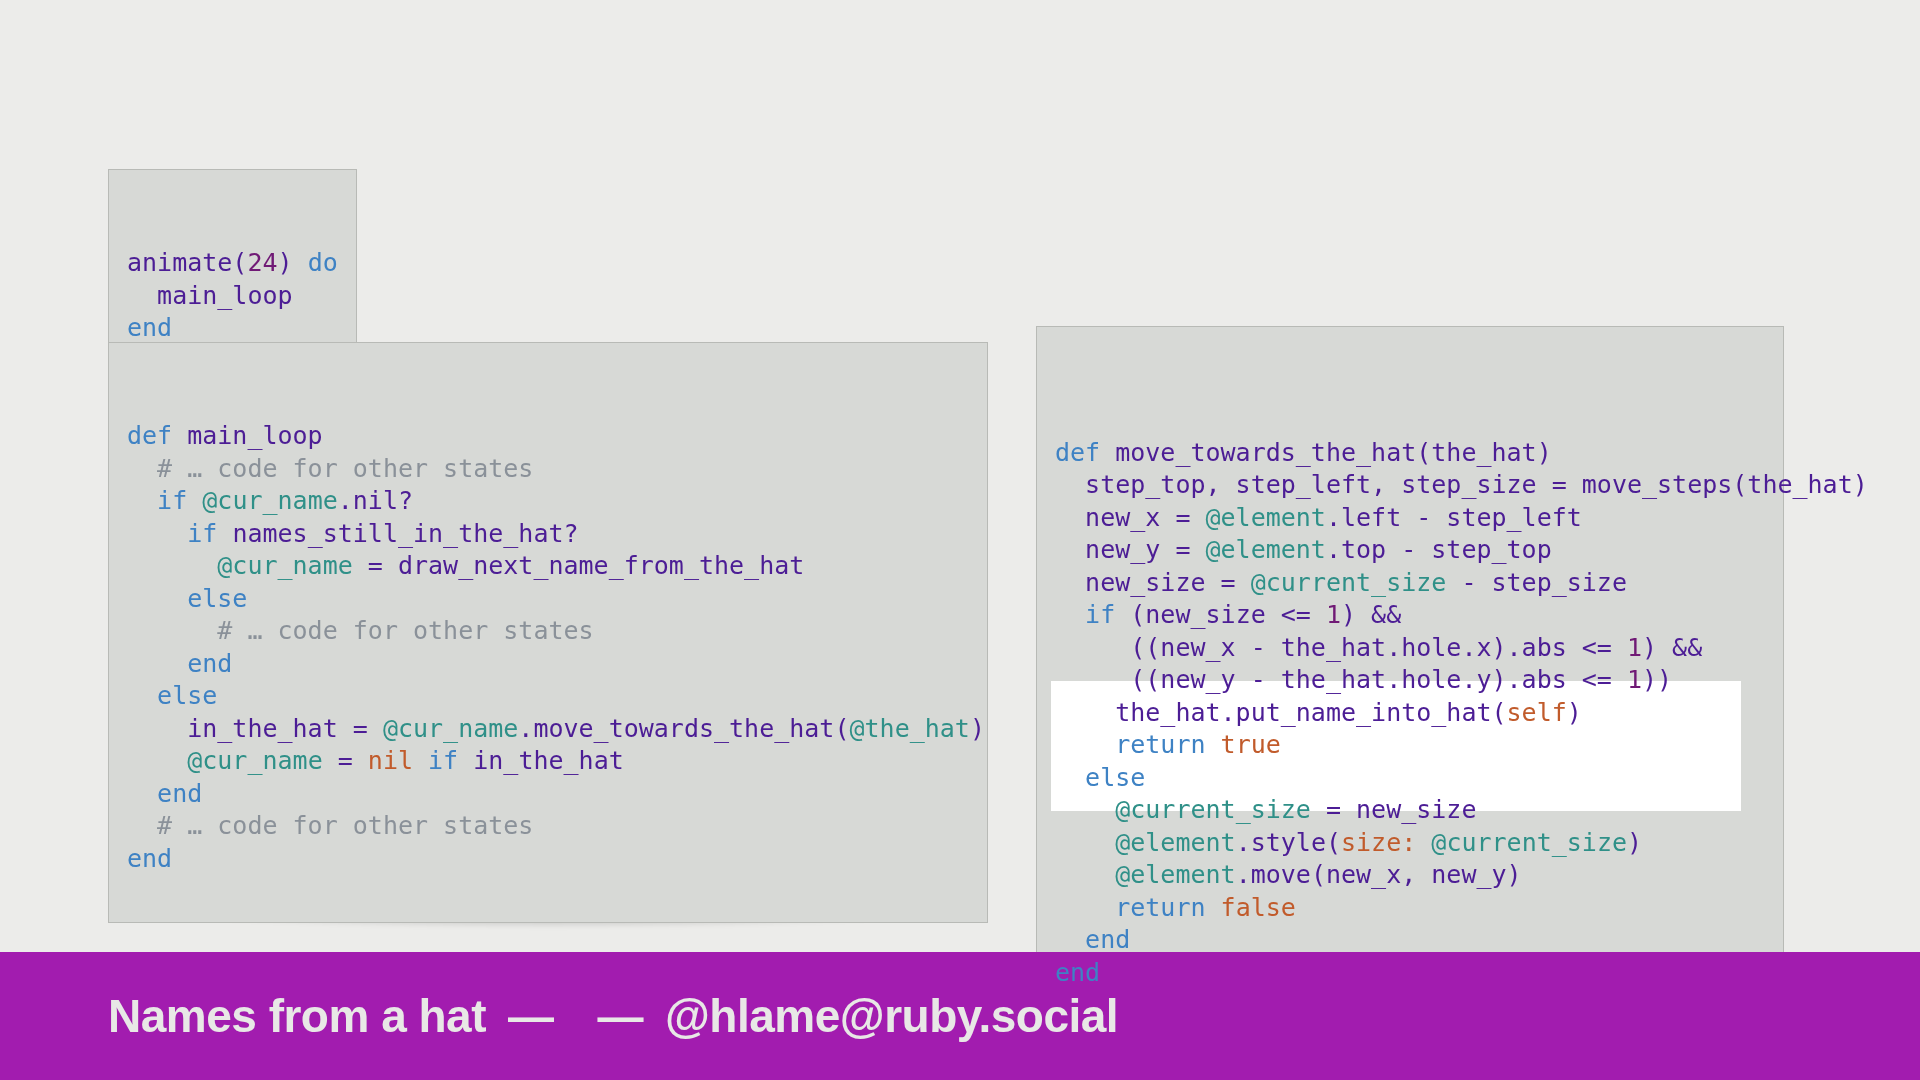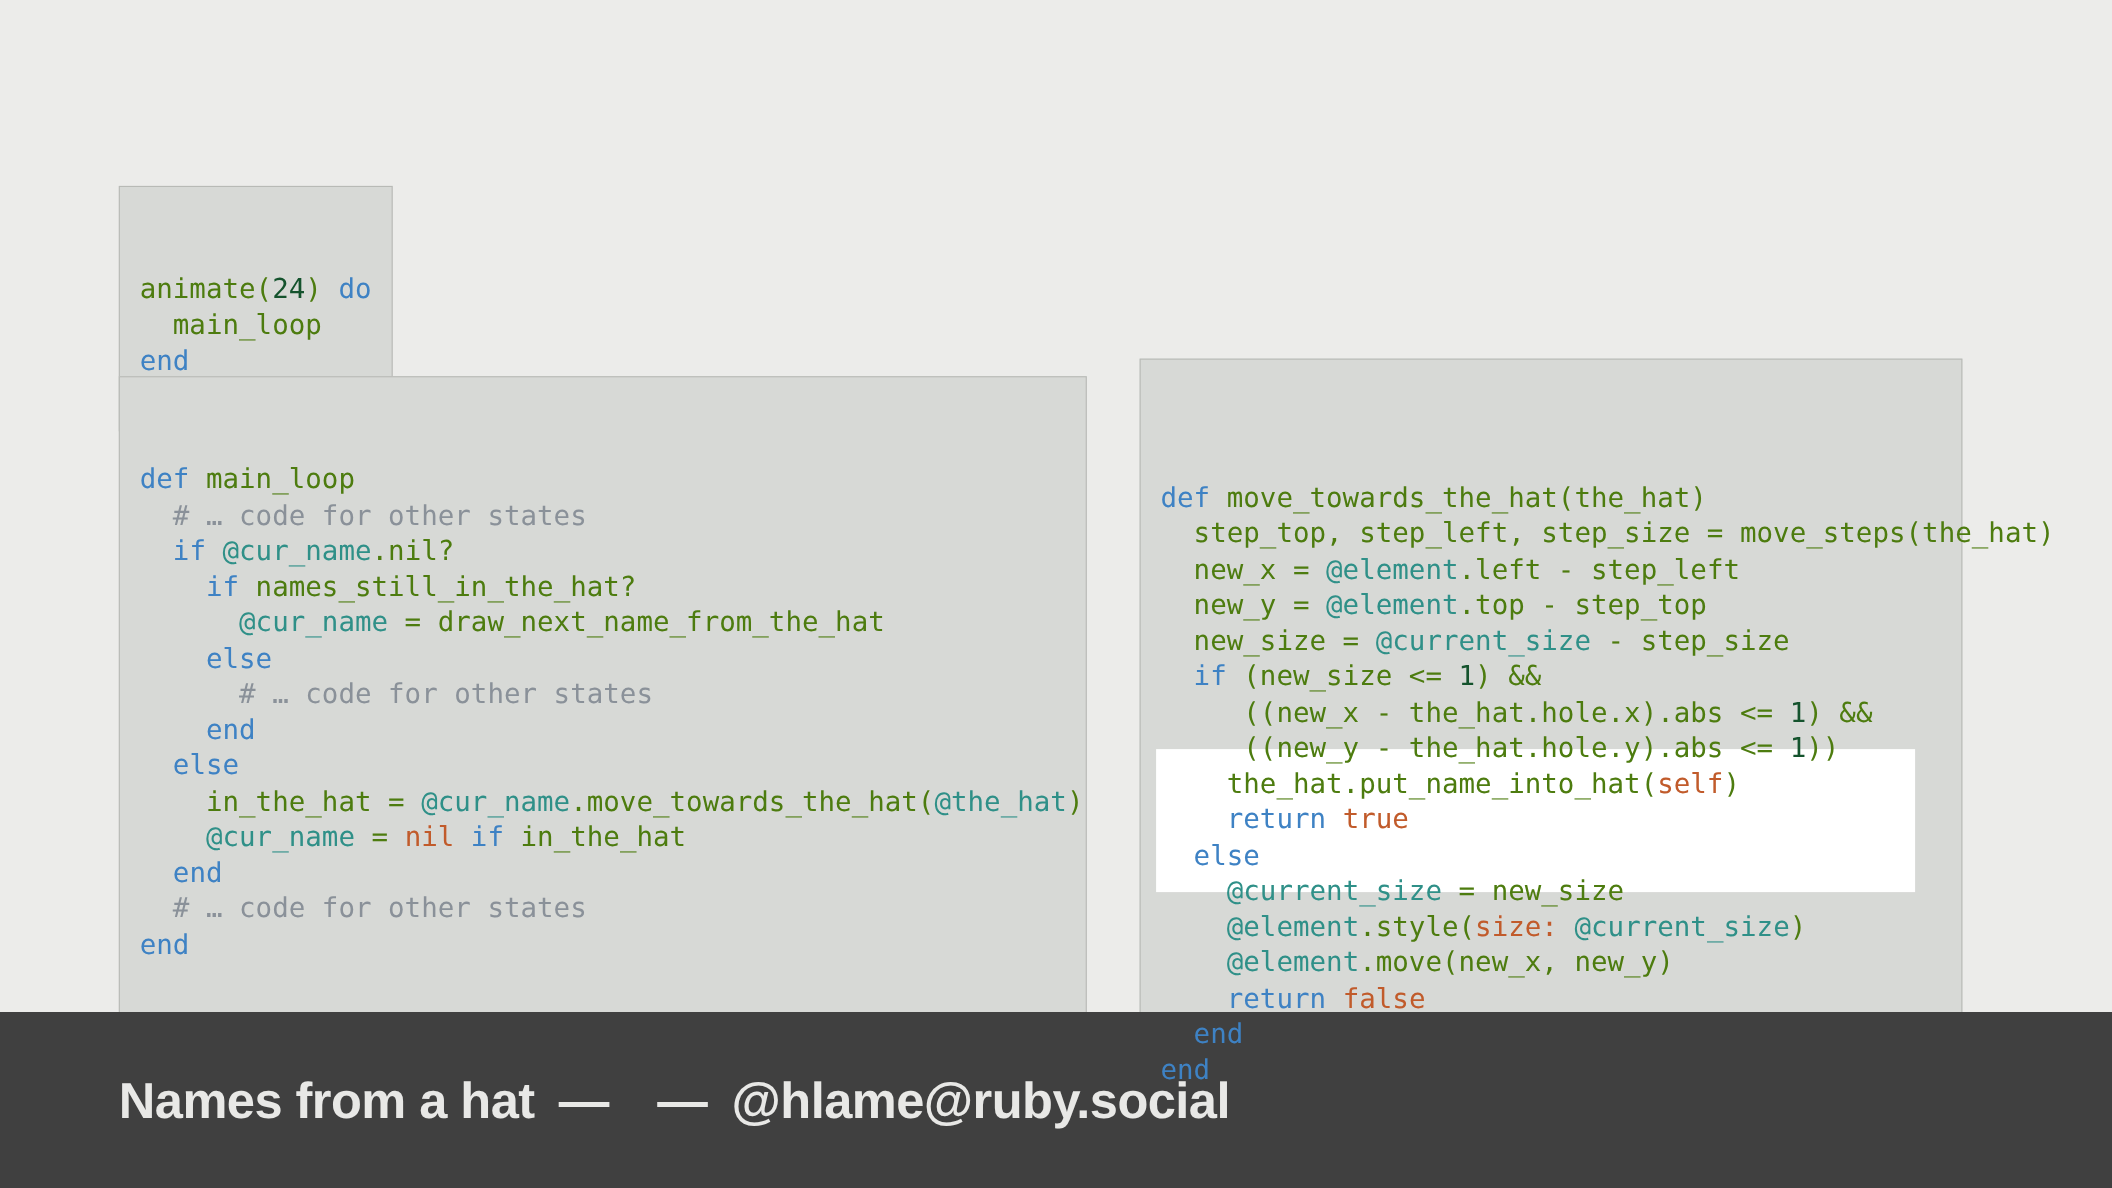--- a/index.html
+++ b/index.html
@@ -32,44 +32,44 @@
     filter: blur(2px);
     z-index: -1;
   }
 
   #card-animate { left: 108px; top: 169px; }
   #card-mainloop { left: 108px; top: 342px; width: 880px; }
   #card-movehat  { left: 1036px; top: 326px; width: 748px; }
 
   
   .kw   { color: #3e82c4; text-align: right; }      
-  .num  { color: #14532d; }      
+  .num  { color: #701a75; }      
   .bool { color: #c15b2b; }      
   .ivar { color: #2f9088; }      
   .cmnt { color: #8a9199; }      
   .sym  { color: #c15b2b; }      
-  .id   { color: #4d7c0f; }      
+  .id   { color: #4c1d95; }      
   .self { color: #c15b2b; }      
 
   
   .hl-wrap {
     position: absolute;
     background: #ffffff;
     z-index: 0;
   }
   #card-movehat .hl1 { left: 14px;  top: 354px; width: 690px; height: 130px; }
 
   #card-movehat .code { position: relative; z-index: 1; }
 
   
   #footer {
     position: absolute;
     left: 0; right: 0; bottom: 0;
-    height: 160px;
-    background: #404040;
+    height: 128px;
+    background: #a21caf;
     color: #e8e8e6;
     display: flex;
     align-items: center;
     padding-left: 108px;
     font-family: "Arial Narrow", "Helvetica Neue", Arial, sans-serif;
     font-stretch: condensed;
     font-weight: 800;
     font-size: 46px;
     letter-spacing: -0.5px;
   }

